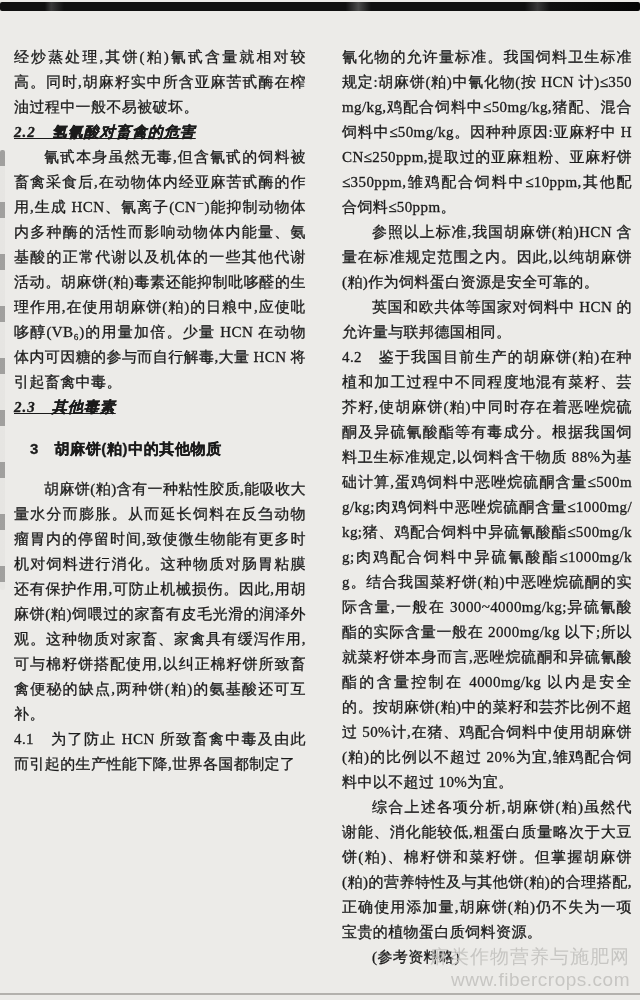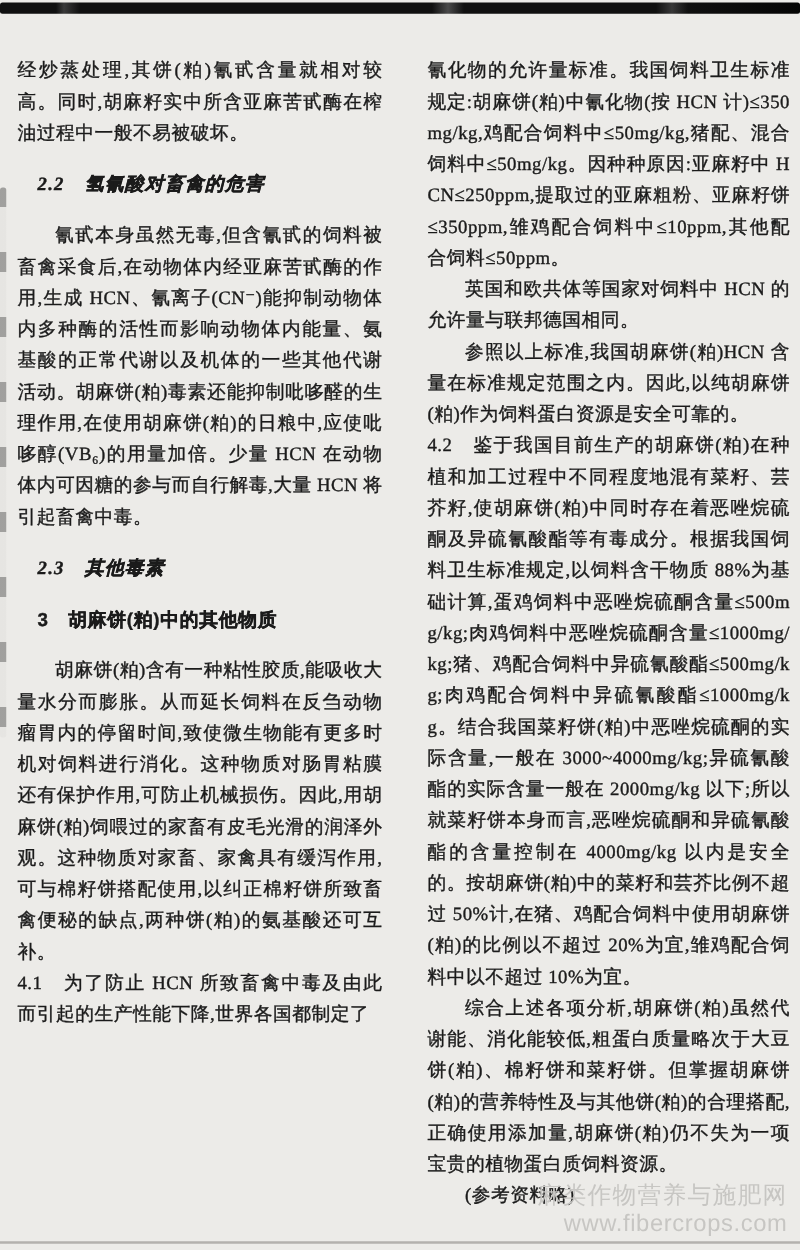--- a/index.html
+++ b/index.html
@@ -67,25 +67,26 @@
     text-justify: inter-character;
     word-break: break-all;
     -webkit-text-stroke: 0.3px currentColor;
   }
   .col-left  { width: 298px; }
   .col-right { width: 296px; }
   .p { margin: 0; text-indent: 2em; }
   .p.cont { text-indent: 0; }
   .p.numbered { text-indent: 0; }
   .h-kai {
-    margin: 16px;
+    margin: 0;
     font-weight: 700;
     font-style: italic;
     text-indent: 0;
     letter-spacing: 1px;
+    text-decoration: underline;
   }
   .h-hei {
     margin: 16px;
     font-weight: 700;
     font-family: "Liberation Sans", "DejaVu Sans", sans-serif;
     text-indent: 0;
     letter-spacing: 0.6px;
   }
   .watermark {
     position: absolute;
@@ -113,22 +114,22 @@
     <p class="h-kai">2.2　氢氰酸对畜禽的危害</p>
     <p class="p">氰甙本身虽然无毒,但含氰甙的饲料被畜禽采食后,在动物体内经亚麻苦甙酶的作用,生成 HCN、氰离子(CN⁻)能抑制动物体内多种酶的活性而影响动物体内能量、氨基酸的正常代谢以及机体的一些其他代谢活动。胡麻饼(粕)毒素还能抑制吡哆醛的生理作用,在使用胡麻饼(粕)的日粮中,应使吡哆醇(VB₆)的用量加倍。少量 HCN 在动物体内可因糖的参与而自行解毒,大量 HCN 将引起畜禽中毒。</p>
     <p class="h-kai">2.3　其他毒素</p>
     <p class="h-hei">3　胡麻饼(粕)中的其他物质</p>
     <p class="p">胡麻饼(粕)含有一种粘性胶质,能吸收大量水分而膨胀。从而延长饲料在反刍动物瘤胃内的停留时间,致使微生物能有更多时机对饲料进行消化。这种物质对肠胃粘膜还有保护作用,可防止机械损伤。因此,用胡麻饼(粕)饲喂过的家畜有皮毛光滑的润泽外观。这种物质对家畜、家禽具有缓泻作用,可与棉籽饼搭配使用,以纠正棉籽饼所致畜禽便秘的缺点,两种饼(粕)的氨基酸还可互补。</p>
     <p class="p numbered">4.1　为了防止 HCN 所致畜禽中毒及由此而引起的生产性能下降,世界各国都制定了</p>
   </div>
 
   <div class="col col-right">
     <p class="p cont">氰化物的允许量标准。我国饲料卫生标准规定:胡麻饼(粕)中氰化物(按 HCN 计)≤350mg/kg,鸡配合饲料中≤50mg/kg,猪配、混合饲料中≤50mg/kg。因种种原因:亚麻籽中 HCN≤250ppm,提取过的亚麻粗粉、亚麻籽饼≤350ppm,雏鸡配合饲料中≤10ppm,其他配合饲料≤50ppm。</p>
+    <p class="p">参照以上标准,我国胡麻饼(粕)HCN 含量在标准规定范围之内。因此,以纯胡麻饼(粕)作为饲料蛋白资源是安全可靠的。</p>
     <p class="p">英国和欧共体等国家对饲料中 HCN 的允许量与联邦德国相同。</p>
-    <p class="p">参照以上标准,我国胡麻饼(粕)HCN 含量在标准规定范围之内。因此,以纯胡麻饼(粕)作为饲料蛋白资源是安全可靠的。</p>
     <p class="p numbered">4.2　鉴于我国目前生产的胡麻饼(粕)在种植和加工过程中不同程度地混有菜籽、芸芥籽,使胡麻饼(粕)中同时存在着恶唑烷硫酮及异硫氰酸酯等有毒成分。根据我国饲料卫生标准规定,以饲料含干物质 88%为基础计算,蛋鸡饲料中恶唑烷硫酮含量≤500mg/kg;肉鸡饲料中恶唑烷硫酮含量≤1000mg/kg;猪、鸡配合饲料中异硫氰酸酯≤500mg/kg;肉鸡配合饲料中异硫氰酸酯≤1000mg/kg。结合我国菜籽饼(粕)中恶唑烷硫酮的实际含量,一般在 3000~4000mg/kg;异硫氰酸酯的实际含量一般在 2000mg/kg 以下;所以就菜籽饼本身而言,恶唑烷硫酮和异硫氰酸酯的含量控制在 4000mg/kg 以内是安全的。按胡麻饼(粕)中的菜籽和芸芥比例不超过 50%计,在猪、鸡配合饲料中使用胡麻饼(粕)的比例以不超过 20%为宜,雏鸡配合饲料中以不超过 10%为宜。</p>
     <p class="p">综合上述各项分析,胡麻饼(粕)虽然代谢能、消化能较低,粗蛋白质量略次于大豆饼(粕)、棉籽饼和菜籽饼。但掌握胡麻饼(粕)的营养特性及与其他饼(粕)的合理搭配,正确使用添加量,胡麻饼(粕)仍不失为一项宝贵的植物蛋白质饲料资源。</p>
     <p class="p">(参考资料略)</p>
   </div>
 
 </div>
 
 <div class="watermark">
   <div>麻类作物营养与施肥网</div>
   <div class="url">www.fibercrops.com</div>

